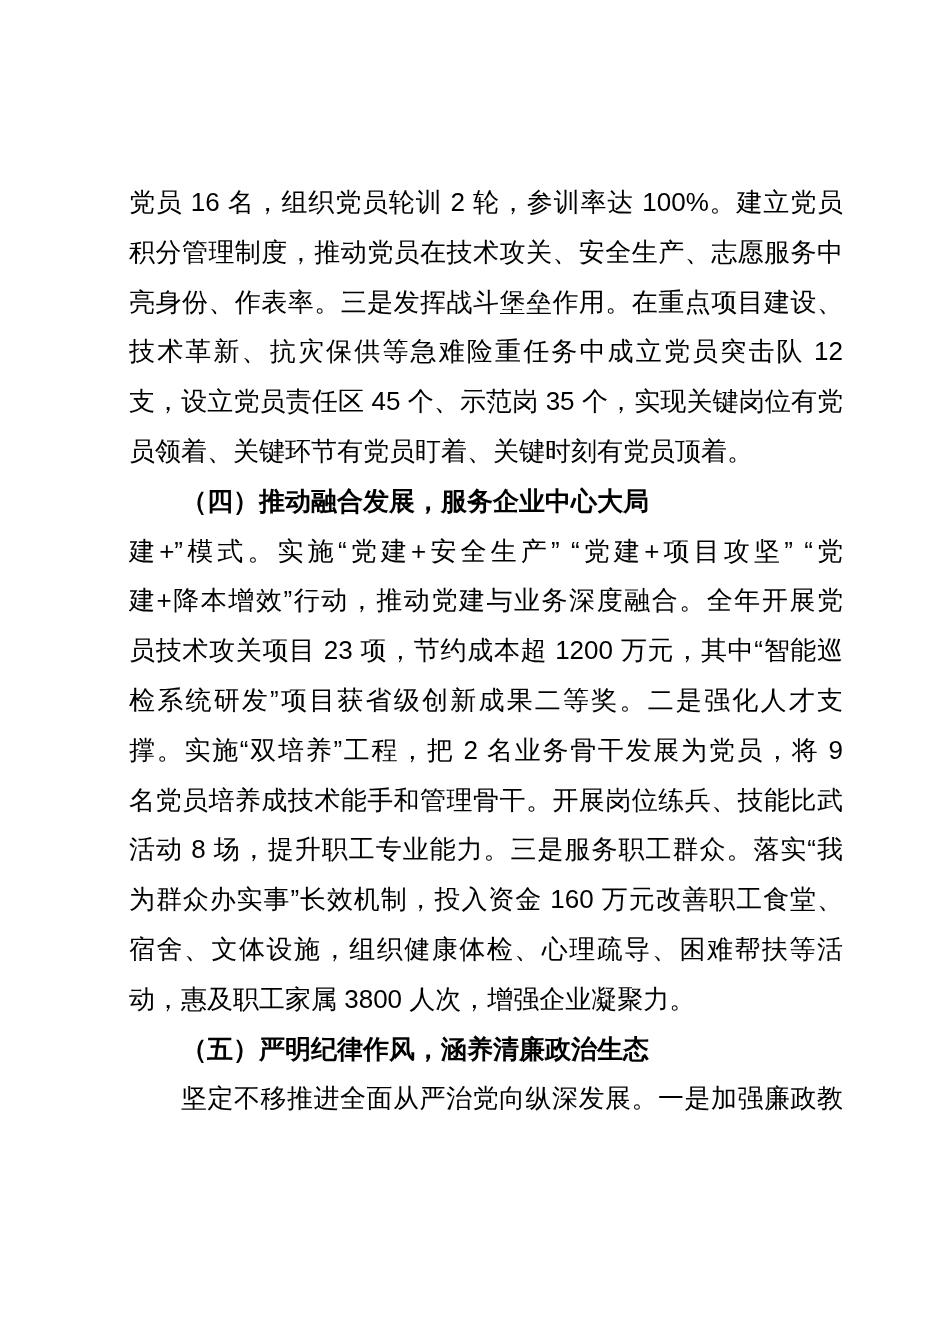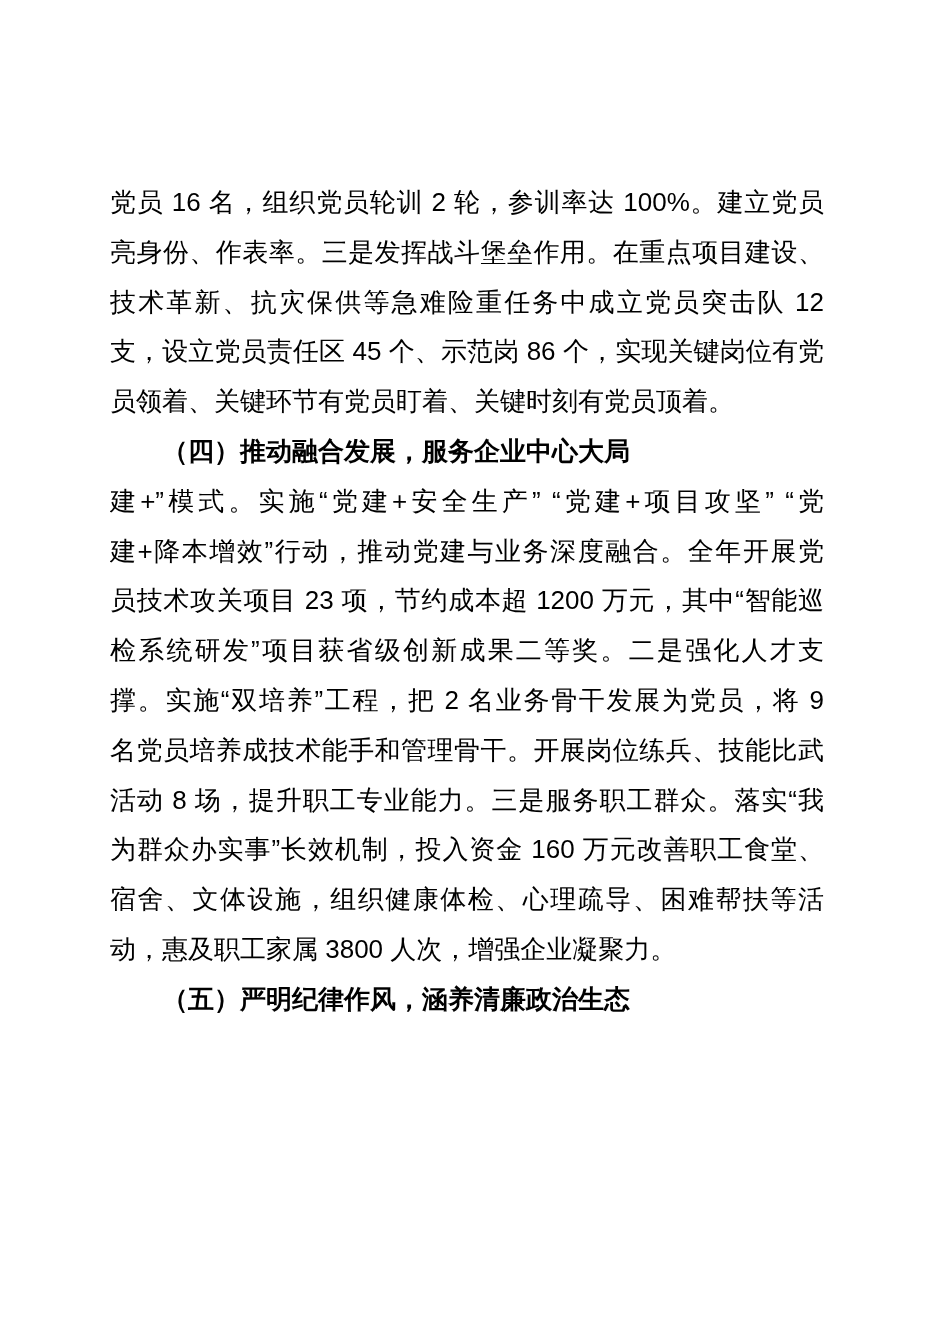--- a/index.html
+++ b/index.html
@@ -10,21 +10,21 @@
   .page {
     position: relative;
     width: 950px;
     height: 1344px;
     background: #ffffff;
     overflow: hidden;
     font-family: "Liberation Sans", sans-serif;
   }
   .content {
     position: absolute;
-    left: 110px;
+    left: 129px;
     top: 178px;
     width: 714px;
     color: #000000;
     font-size: 26px;
   }
   .line {
     height: 49.8px;
     line-height: 49.8px;
     overflow: hidden;
     text-align: justify;
@@ -39,37 +39,41 @@
     font-weight: bold;
   }
 </style>
 </head>
 <body>
 
 <div class="page">
   <div class="content" style="background: rgb(255, 255, 255); color: rgb(0, 0, 0);">
       <div class="block paragraph">
         <div class="line fill">党员 16 名，组织党员轮训 2 轮，参训率达 100%。建立党员</div>
+        <div class="line fill">积分管理制度，推动党员在技术攻关、安全生产、志愿服务中</div>
         <div class="line fill">亮身份、作表率。三是发挥战斗堡垒作用。在重点项目建设、</div>
         <div class="line fill">技术革新、抗灾保供等急难险重任务中成立党员突击队 12</div>
-        <div class="line fill">支，设立党员责任区 45 个、示范岗 86 个，实现关键岗位有党</div>
+        <div class="line fill">支，设立党员责任区 45 个、示范岗 35 个，实现关键岗位有党</div>
         <div class="line">员领着、关键环节有党员盯着、关键时刻有党员顶着。</div>
       </div>
       <div class="block heading">
         <div class="line indent">（四）推动融合发展，服务企业中心大局</div>
       </div>
       <div class="block paragraph">
         <div class="line fill">建+”模式。实施“党建+安全生产” “党建+项目攻坚” “党</div>
         <div class="line fill">建+降本增效”行动，推动党建与业务深度融合。全年开展党</div>
         <div class="line fill">员技术攻关项目 23 项，节约成本超 1200 万元，其中“智能巡</div>
         <div class="line fill">检系统研发”项目获省级创新成果二等奖。二是强化人才支</div>
         <div class="line fill">撑。实施“双培养”工程，把 2 名业务骨干发展为党员，将 9</div>
         <div class="line fill">名党员培养成技术能手和管理骨干。开展岗位练兵、技能比武</div>
         <div class="line fill">活动 8 场，提升职工专业能力。三是服务职工群众。落实“我</div>
         <div class="line fill">为群众办实事”长效机制，投入资金 160 万元改善职工食堂、</div>
         <div class="line fill">宿舍、文体设施，组织健康体检、心理疏导、困难帮扶等活</div>
         <div class="line">动，惠及职工家属 3800 人次，增强企业凝聚力。</div>
       </div>
       <div class="block heading">
         <div class="line indent">（五）严明纪律作风，涵养清廉政治生态</div>
       </div>
+      <div class="block paragraph">
+        <div class="line fill indent">坚定不移推进全面从严治党向纵深发展。一是加强廉政教</div>
+      </div>
     </div>
 </div>
 
 </body></html>

